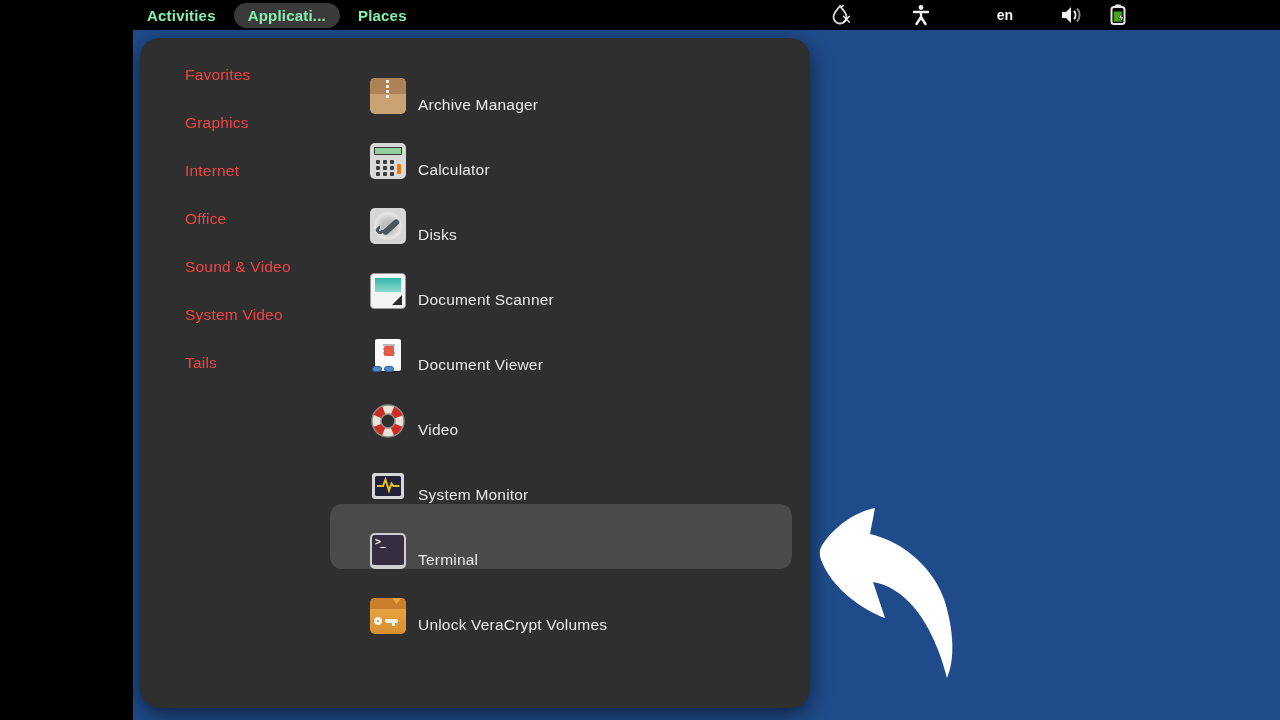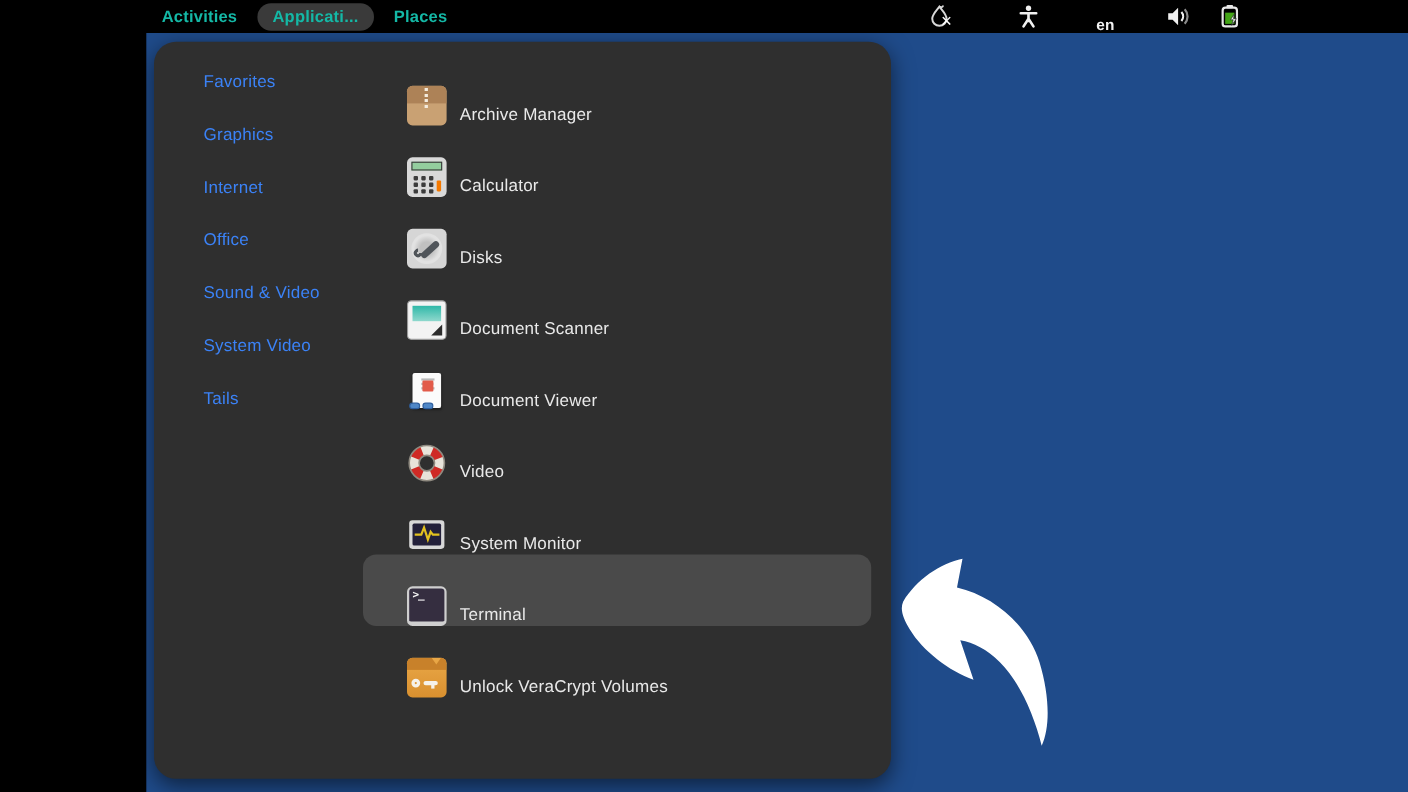--- a/index.html
+++ b/index.html
@@ -7,33 +7,33 @@
               font-family:"Liberation Sans","DejaVu Sans",sans-serif; }
   .stage { position:relative; width:1280px; height:720px; background:#000; }
 
   
   .desktop { position:absolute; left:133px; top:0; width:1147px; height:720px; background:#1f4b8a; }
 
   
   .topbar { position:absolute; left:0; top:0; width:1280px; height:30px; background:#000;
             display:flex; align-items:center; color:#fff; z-index:5; }
   .topbar-left { display:flex; align-items:center; margin-left:137px; gap:8px; }
-  .tb-item { color:#14b8a6; font-size:15px; font-weight:bold; padding:3px 10px; border:none;
+  .tb-item { color:#86efac; font-size:15px; font-weight:bold; padding:3px 10px; border:none;
              background:transparent; cursor:pointer; letter-spacing:.2px; }
   .tb-pill { background:#3a3a3a; border-radius:15px; padding:4px 14px; }
   .topbar-right { margin-left:auto; display:flex; align-items:center; margin-right:145px; }
   .tb-ico { display:flex; align-items:center; justify-content:center; height:30px; padding:0 6px; cursor:pointer; }
   .kbd-layout { color:#f2f2f2; font-size:14px; font-weight:bold; }
-  .sp-48 { margin-left:44px; } .sp-44 { margin-left:40px;align-items:flex-end; } .sp-38 { margin-left:34px; } .sp-14 { margin-left:12px; }
+  .sp-48 { margin-left:44px; } .sp-44 { margin-left:54px; } .sp-38 { margin-left:34px; } .sp-14 { margin-left:12px; }
 
   
   .menu { position:absolute; left:140px; top:38px; width:670px; height:670px; background:#2f2f2f;
           border-radius:20px; box-shadow:0 6px 20px rgba(0,0,0,.55); z-index:4; }
   .categories { position:absolute; left:45px; top:13px; width:190px; }
-  .cat-item { height:48px; display:flex; align-items:center; color:#3b82f6; font-size:15.5px;
+  .cat-item { height:48px; display:flex; align-items:center; color:#ef4444; font-size:15.5px;
               cursor:pointer; letter-spacing:.2px; }
   .apps { position:absolute; left:190px; top:11px; width:462px; }
   .app-row { height:65px; display:flex; align-items:flex-end; padding-left:40px; border-radius:12px; cursor:pointer; }
   .app-row.selected { background:#4a4a4a; }
   .app-label { color:#e9e9e9; font-size:15.5px; margin-left:12px; letter-spacing:.2px; }
   .app-ico { width:36px; height:36px; position:relative; flex:0 0 36px; }
 
   
   .ic-archive { border-radius:5px; background:#c9a173; overflow:hidden; }
   .ic-archive .flap { position:absolute; left:0; top:0; width:100%; height:45%; background:#ad8257; }

